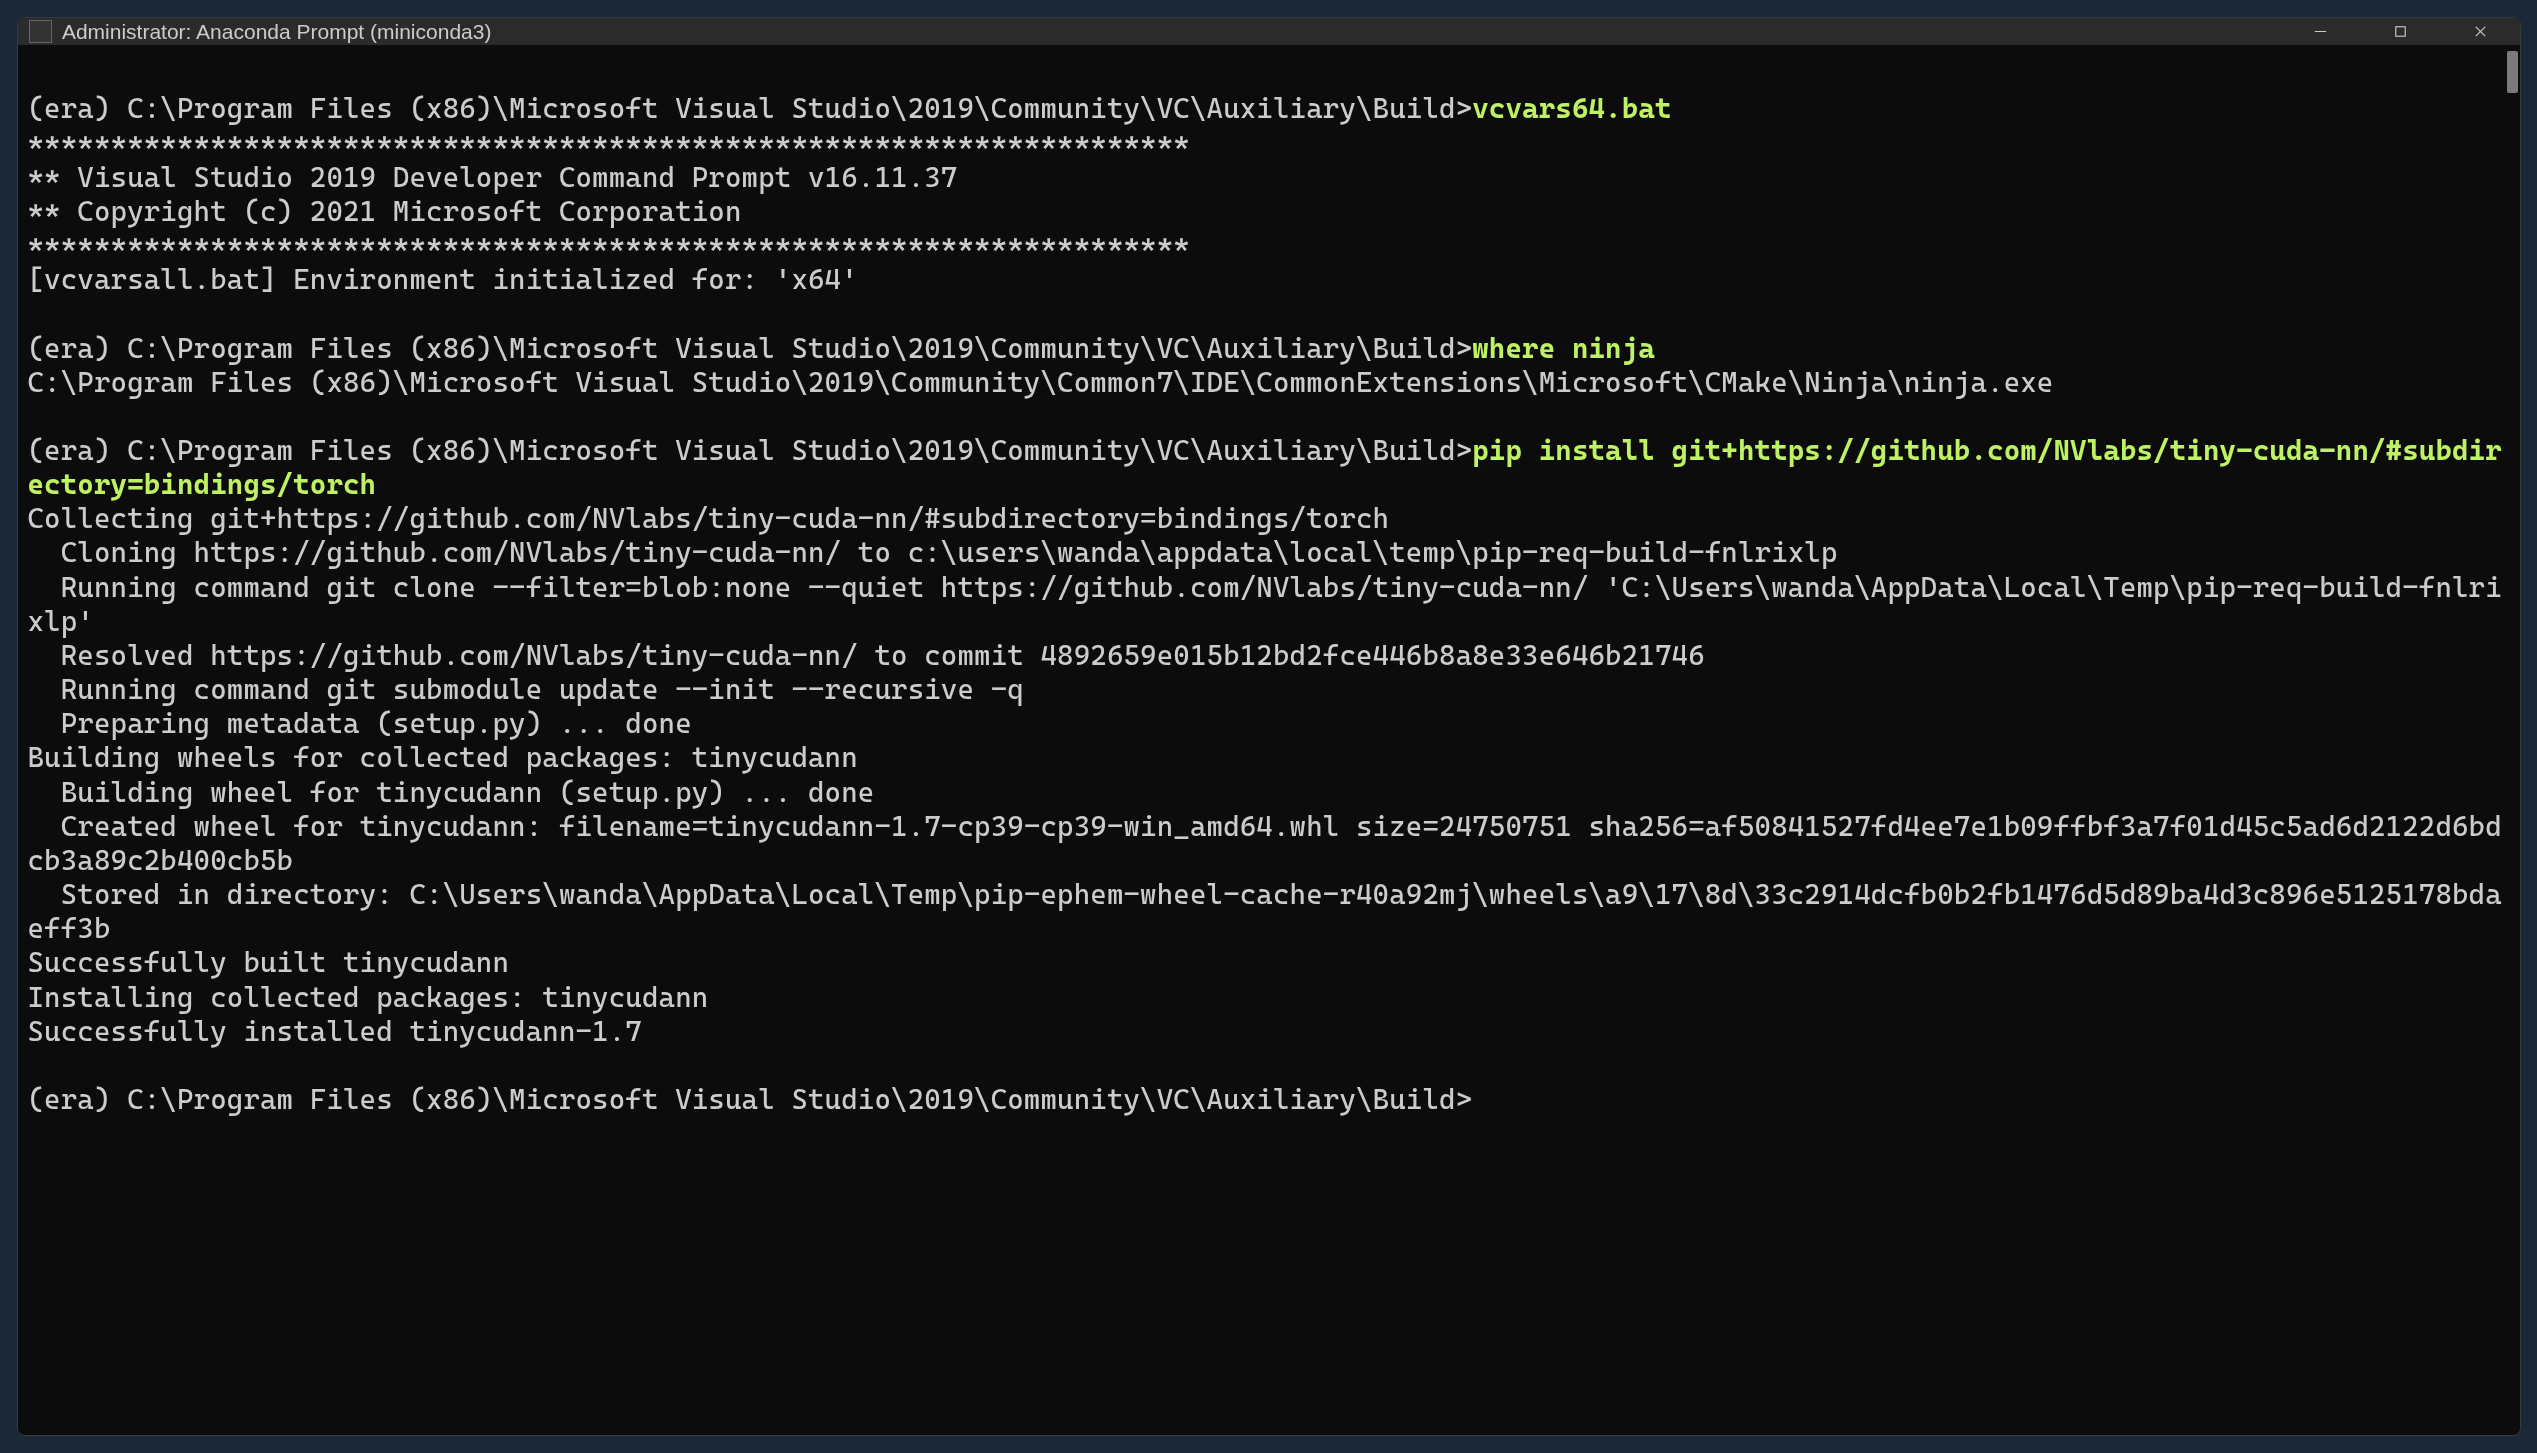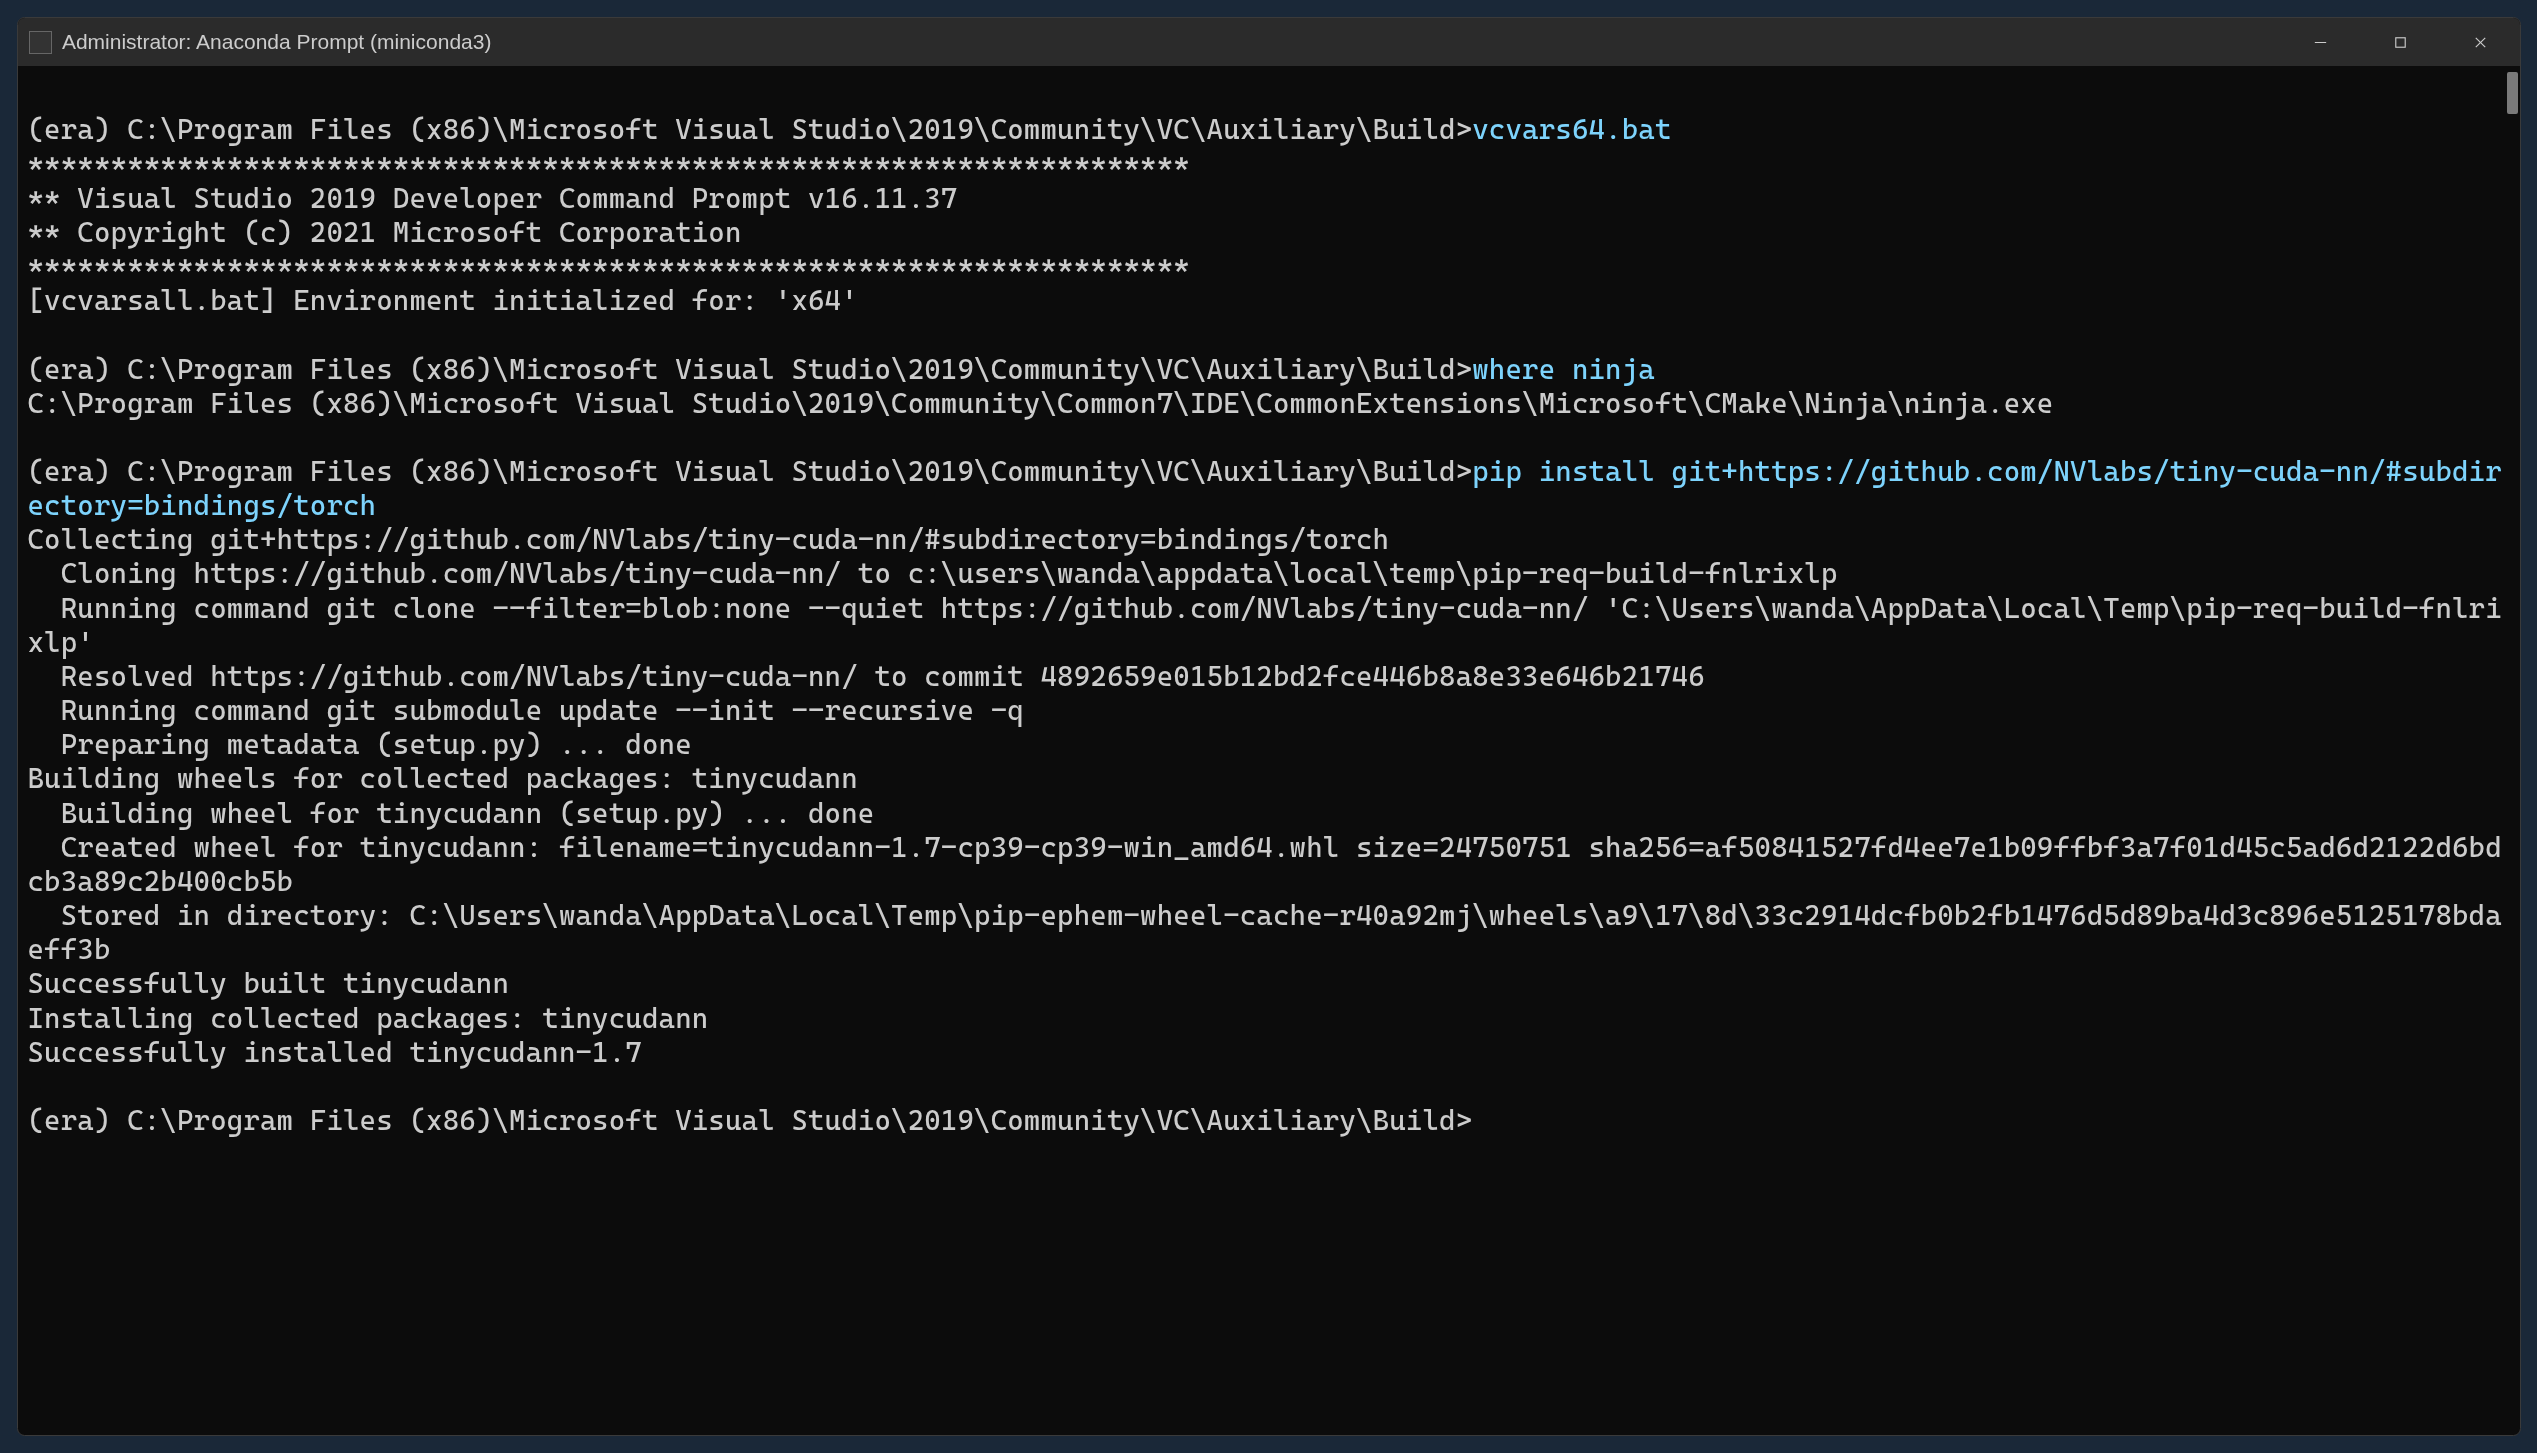--- a/index.html
+++ b/index.html
@@ -15,21 +15,21 @@
     width: 100%;
     height: 100%;
     background: #0c0c0c;
     border: 0.9px solid #3a3a3a;
     border-radius: 7.6px;
     display: flex;
     flex-direction: column;
     overflow: hidden;
   }
   .titlebar {
-    height: 48px;
+    height: 27px;
     background: #2b2b2b;
     display: flex;
     align-items: center;
     padding-left: 11.4px;
     color: #cccccc;
     font-family: 'Segoe UI', Tahoma, sans-serif;
     font-size: 21px;
     user-select: none;
   }
   .titlebar-icon {
@@ -74,21 +74,21 @@
     position: absolute;
     right: 1.9px;
     top: 5.7px;
     width: 11.4px;
     height: 42px;
     background: #7a7a7a;
     border-radius: 1.9px;
   }
   .line { display: block; }
   .prompt-line { display: block; }
-  .cmd-input { color: #7dd3fc; }
+  .cmd-input { color: #bef264; font-weight: bold; }
   .cursor {
     display: inline-block;
     width: 15px;
     height: 31px;
     background: transparent;
     vertical-align: text-bottom;
   }
 </style>
 </head>
 <body>

